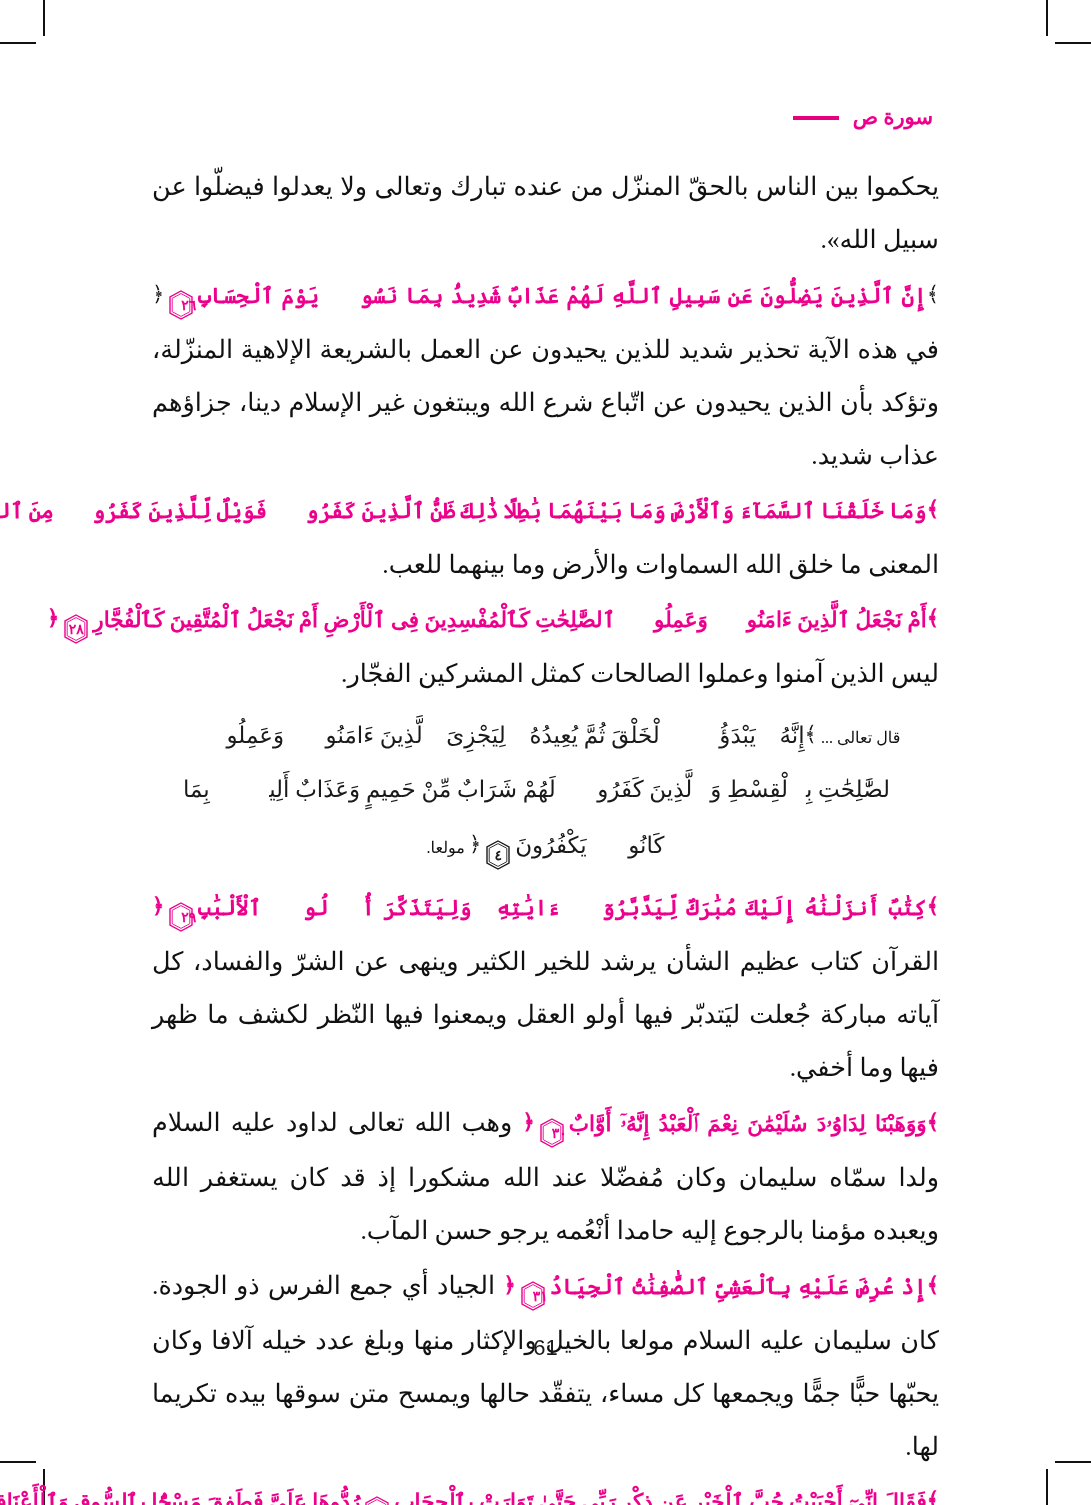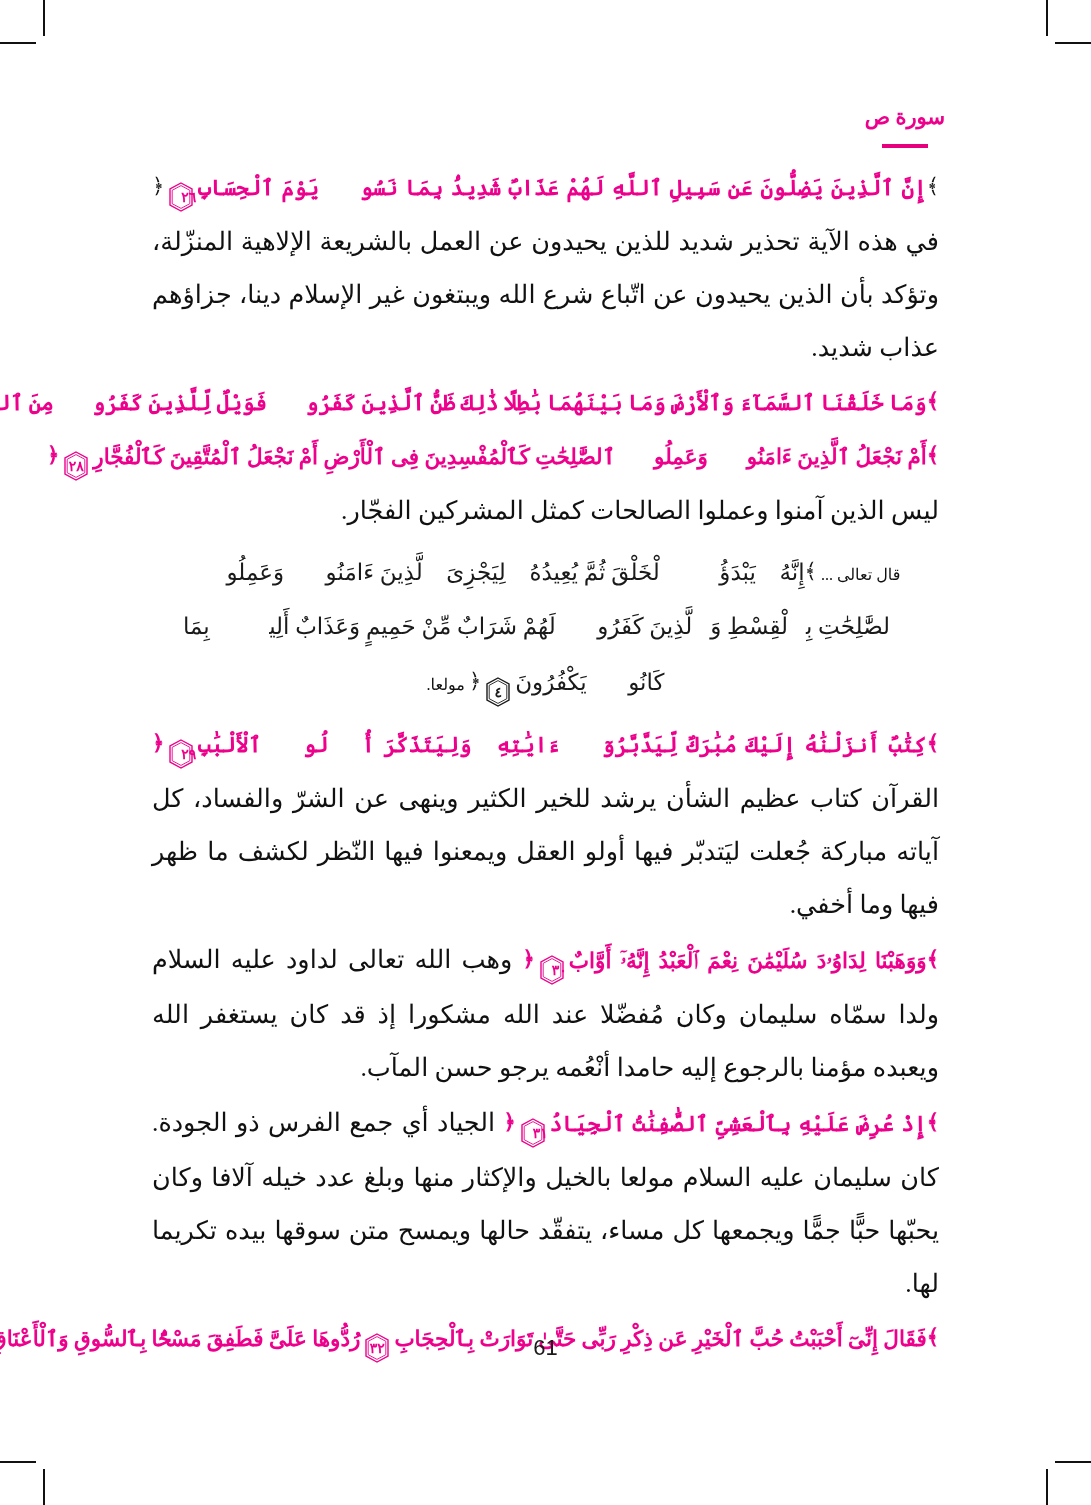--- a/index.html
+++ b/index.html
@@ -30,23 +30,23 @@
   .crop-tr-h { left: 1055px; top: 42px; }
   .crop-bl-v { left: 43px;  top: 1469px; }
   .crop-bl-h { left: 0px;   top: 1461px; }
   .crop-br-v { left: 1046px; top: 1469px; }
   .crop-br-h { left: 1055px; top: 1461px; }
 
   
   .runhead {
     position: absolute;
     top: 105px;
-    right: 146px;
+    right: 158px;
     display: flex;
-    flex-direction: column;
+    flex-direction: row;
     align-items: center;
     gap: 14px;
     direction: rtl;
   }
   .runhead-title {
     color: #ec008c;
     font-size: 21px;
     font-weight: bold;
     letter-spacing: 0px;
     white-space: nowrap;
@@ -163,32 +163,34 @@
   <div class="crop v crop-br-v"></div>
   <div class="crop h crop-br-h"></div>
 
   <div class="runhead">
     <span class="runhead-title">سورة ص</span>
     <span class="runhead-rule"></span>
   </div>
 
   <div class="body">
 
+    <p class="para last-right">يحكموا بين الناس بالحقّ المنزّل من عنده تبارك وتعالى ولا يعدلوا فيضلّوا عن سبيل الله».</p>
 
     <p class="para last-right">
       <span class="brk">﴾</span><span class="ayah ayah-small">إِنَّ ٱلَّذِينَ يَضِلُّونَ عَن سَبِيلِ ٱللَّهِ لَهُمْ عَذَابٌ شَدِيدُۢ بِمَا نَسُوا۟ يَوْمَ ٱلْحِسَابِ</span><span class="vnum"><svg viewBox="0 0 30 30" aria-hidden="true">
             <path d="M15 1 L26 7 L26 23 L15 29 L4 23 L4 7 Z" fill="none" stroke="currentColor" stroke-width="1.4"></path>
             <path d="M15 3.6 L23.8 8.3 L23.8 21.7 L15 26.4 L6.2 21.7 L6.2 8.3 Z" fill="none" stroke="currentColor" stroke-width="0.9"></path>
           </svg><span>٢٦</span></span><span class="brk">﴿</span>
       <span>في هذه الآية تحذير شديد للذين يحيدون عن العمل بالشريعة الإلاهية المنزّلة، وتؤكد بأن الذين يحيدون عن اتّباع شرع الله ويبتغون غير الإسلام دينا، جزاؤهم عذاب شديد.</span>
     </p>
 
     <p class="ayah-line">
       <span class="brk ayah">﴾</span><span class="ayah ayah-small">وَمَا خَلَقْنَا ٱلسَّمَآءَ وَٱلْأَرْضَ وَمَا بَيْنَهُمَا بَٰطِلًا ذَٰلِكَ ظَنُّ ٱلَّذِينَ كَفَرُوا۟ فَوَيْلٌ لِّلَّذِينَ كَفَرُوا۟ مِنَ ٱلنَّارِ</span>
     </p>
+    <p class="para last-right">المعنى ما خلق الله السماوات والأرض وما بينهما للعب.</p>
 
     <p class="ayah-line">
       <span class="brk ayah">﴾</span><span class="ayah ayah-small">أَمْ نَجْعَلُ ٱلَّذِينَ ءَامَنُوا۟ وَعَمِلُوا۟ ٱلصَّٰلِحَٰتِ كَٱلْمُفْسِدِينَ فِى ٱلْأَرْضِ أَمْ نَجْعَلُ ٱلْمُتَّقِينَ كَٱلْفُجَّارِ</span><span class="vnum"><svg viewBox="0 0 30 30" aria-hidden="true">
             <path d="M15 1 L26 7 L26 23 L15 29 L4 23 L4 7 Z" fill="none" stroke="currentColor" stroke-width="1.4"></path>
             <path d="M15 3.6 L23.8 8.3 L23.8 21.7 L15 26.4 L6.2 21.7 L6.2 8.3 Z" fill="none" stroke="currentColor" stroke-width="0.9"></path>
           </svg><span>٢٨</span></span><span class="brk ayah">﴿</span>
     </p>
     <p class="para last-right">ليس الذين آمنوا وعملوا الصالحات كمثل المشركين الفجّار.</p>
 
     <div class="spacer-sm"></div>

